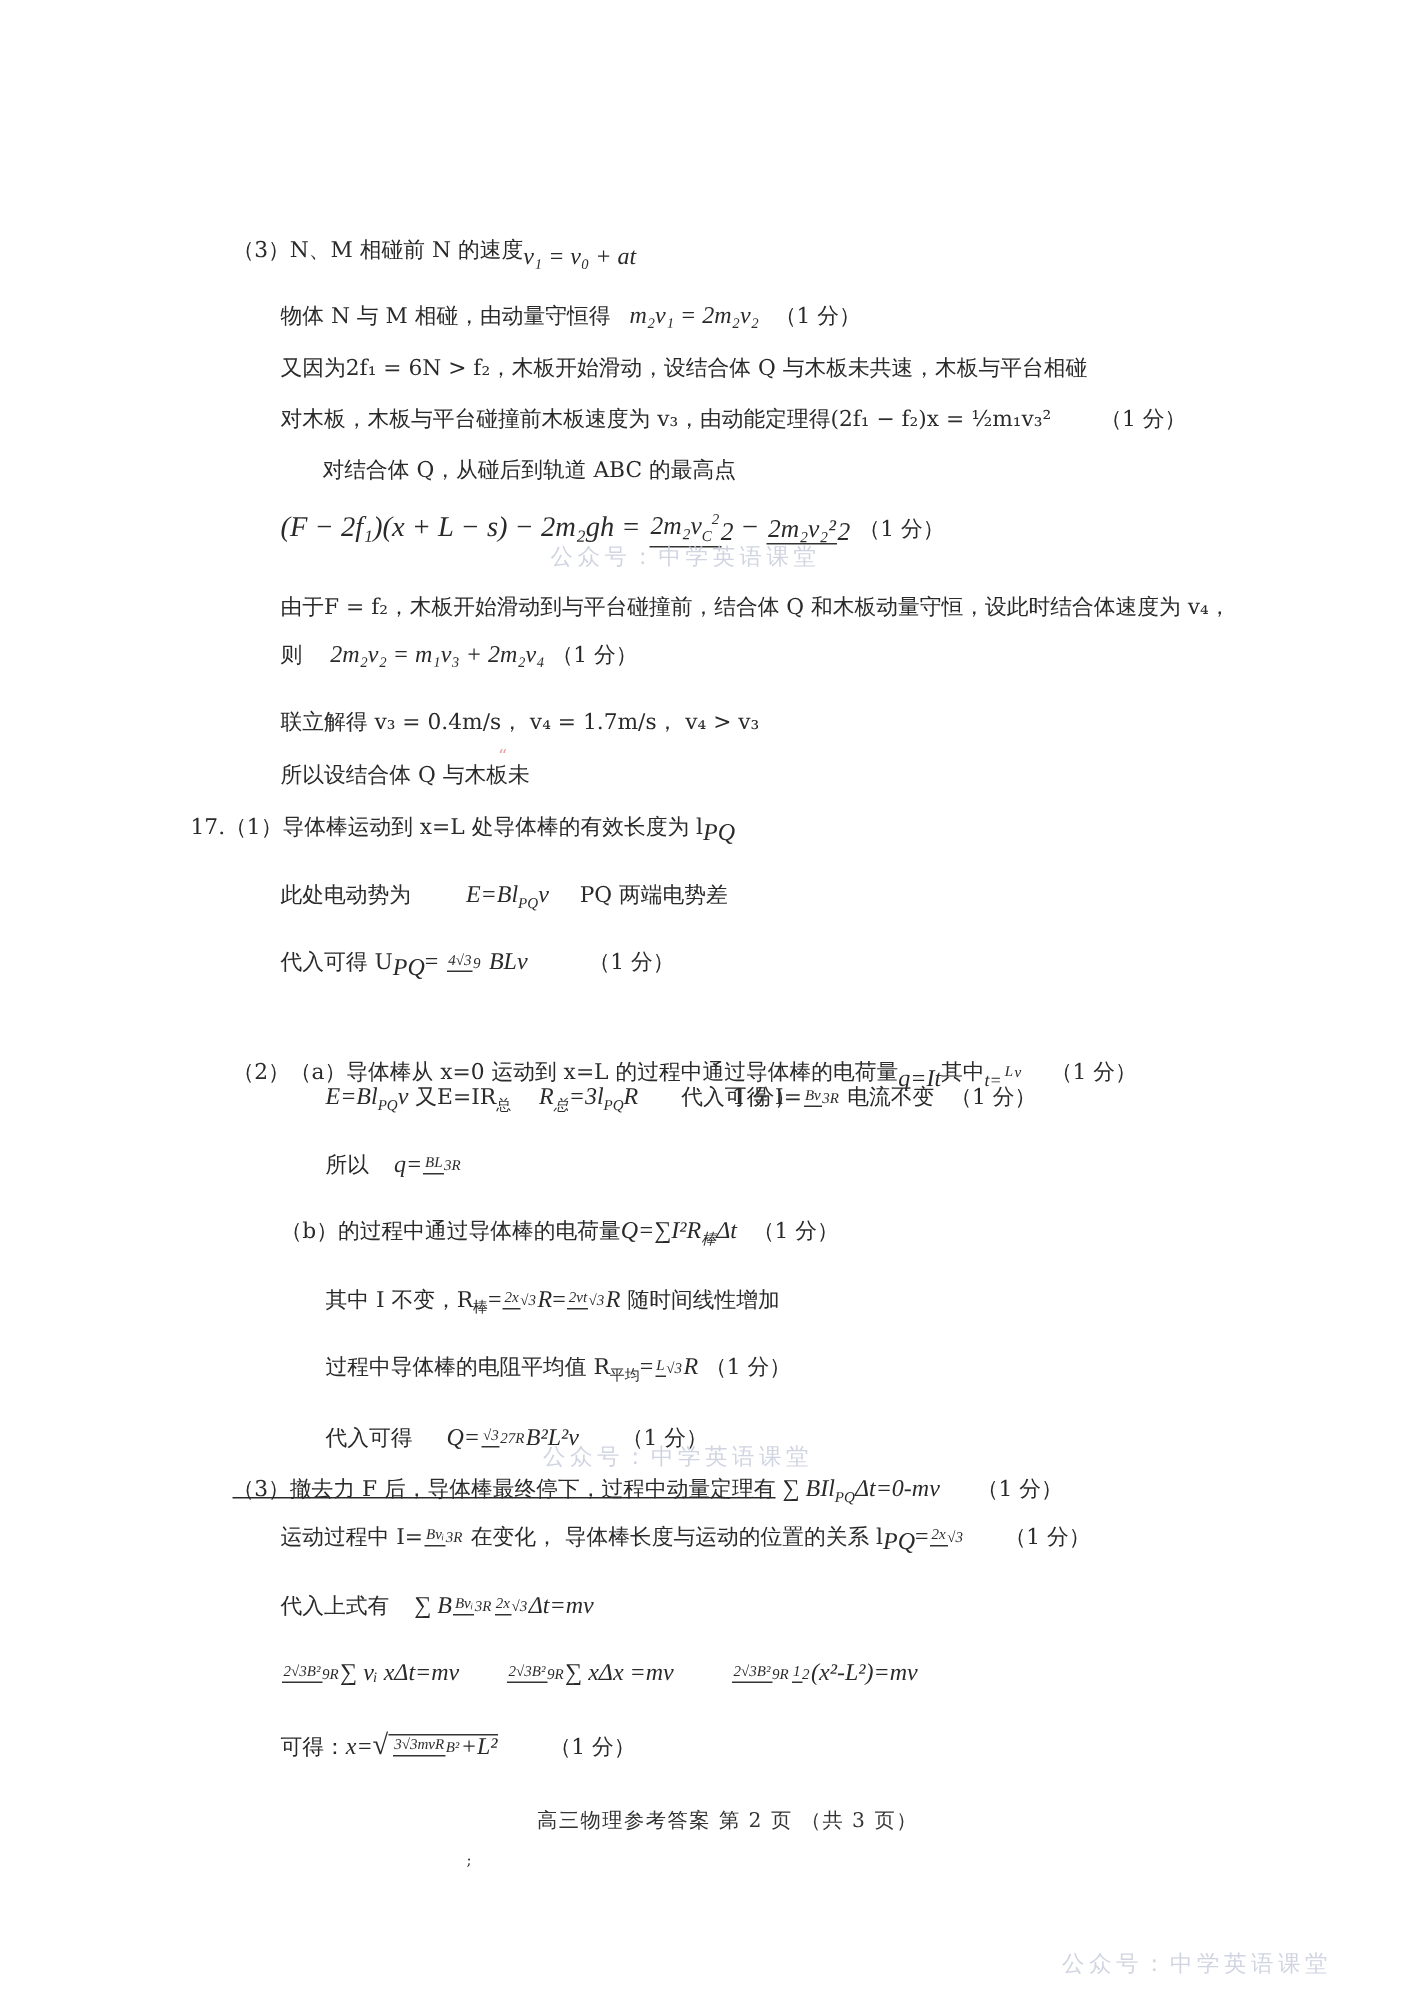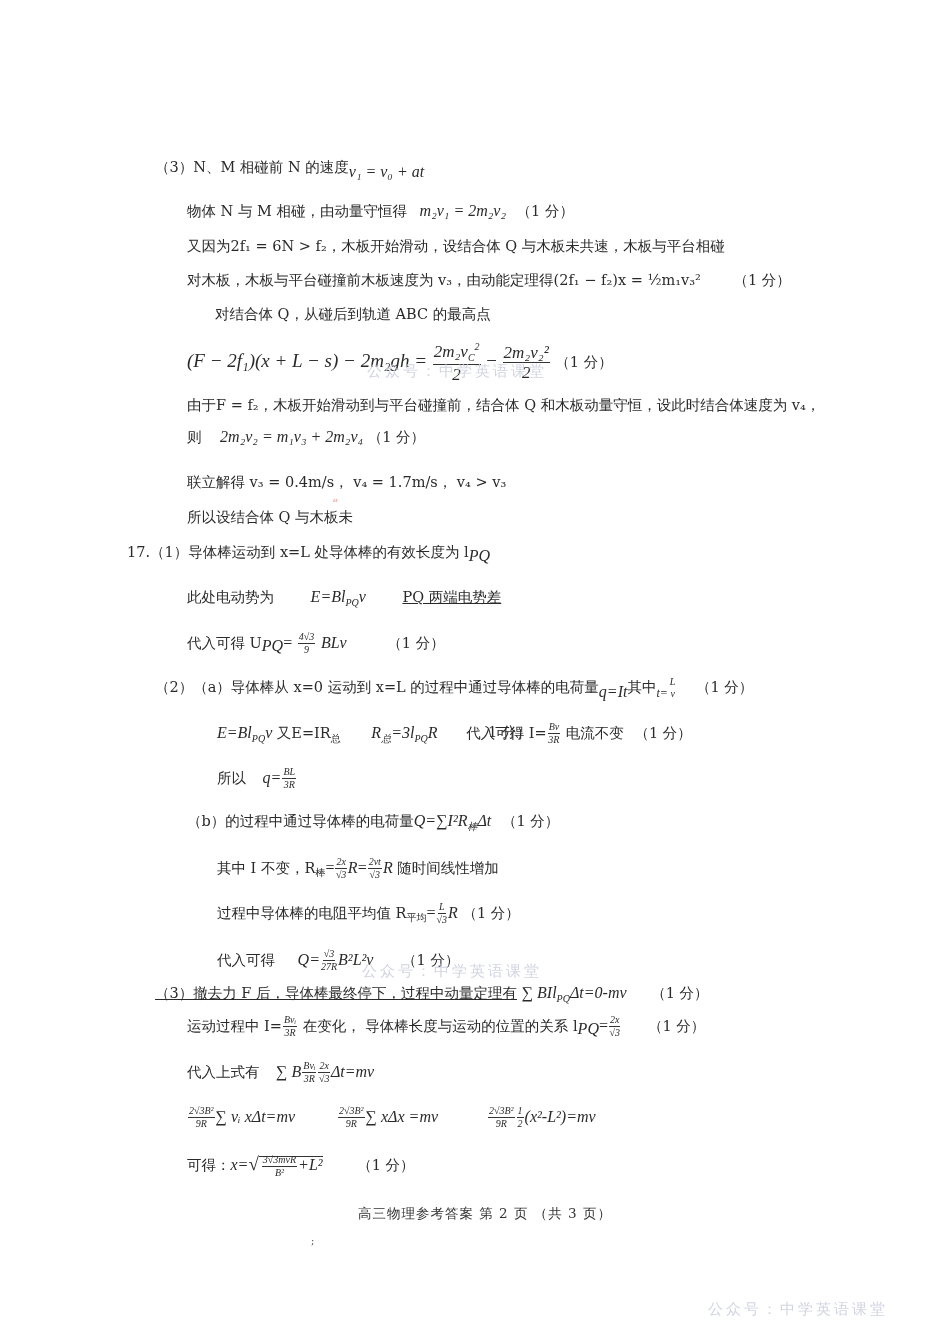--- a/index.html
+++ b/index.html
@@ -9,21 +9,21 @@
     color: #2a2a2a;
   }
   .line {
     position: absolute; white-space: nowrap;
     font-size: 14.5px; line-height: 20px;
   }
   .m { font-family: Liberation Serif, serif; font-style: italic; font-size: 16px; }
   .mu { font-family: "Liberation Serif", "DejaVu Serif", serif; font-size: 16px; }
   .big { font-size: 19px; }
   sub, sup { font-size: 10px; }
-  .frac { display: inline-flex; flex-direction: column; align-items: center; vertical-align: middle;
+  .frac { display: inline-flex; flex-direction: row; align-items: center; vertical-align: middle;
           font-family: "Liberation Serif", serif; font-style: italic; line-height: 1; margin: 0 1px; }
   .frac .n { font-size: 10px; border-bottom: 1px solid #333; padding: 0 1px 1px; }
   .frac .d { font-size: 10px; padding-top: 1px; }
   .frac.lg .n, .frac.lg .d { font-size: 17px; }
   .score { margin-left: 6px; }
   .wm {
     position: absolute; color: #c9cddc; font-family: "DejaVu Serif", serif; 
     letter-spacing: 3px; font-size: 15px; opacity: 0.85;
   }
   .footer { position: absolute; font-size: 13.5px; color: #333; letter-spacing: 1px; }
@@ -90,45 +90,45 @@
 </div>
 <div class="redmark" style="left:332px;top:497px;">“</div>
 
 <div class="line" style="left:127px;top:542px;">
   <span>17.（1）导体棒运动到 x=L 处导体棒的有效长度为 l</span><sub class="m">PQ</sub>
 </div>
 
 <div class="line" style="left:187px;top:587px;">
   <span>此处电动势为</span>
   <span class="m" style="margin-left:32px;"><span>E=Bl</span><sub>PQ</sub><span>v</span></span>
-  <span style="margin-left:32px;text-decoration:underline;">PQ 两端电势差</span>
+  <span style="margin-left:16px;">PQ 两端电势差</span>
 </div>
 
 <div class="line" style="left:187px;top:632px;">
   <span>代入可得 U</span><sub class="m">PQ</sub><span class="mu">=</span>
   <span class="frac">
       <span class="n">4√3</span>
       <span class="d">9</span>
     </span>
   <span class="m">BLv</span>
   <span style="margin-left:36px;">（1 分）</span>
 </div>
 
-<div class="line" style="left:155px;top:677px;">
+<div class="line" style="left:155px;top:705px;">
   <span>（2）（a）导体棒从 x=0 运动到 x=L 的过程中通过导体棒的电荷量</span><span class="m" style="position:relative;top:5px;">q=It</span><span>其中</span><span class="m" style="position:relative;top:5px;font-size:12px;">t=</span><span class="frac">
       <span class="n" style="border:none;">L</span>
       <span class="d">v</span>
     </span>
   <span style="margin-left:14px;">（1 分）</span>
 </div>
 
 <div class="line" style="left:217px;top:722px;">
   <span class="m"><span>E=Bl</span><sub>PQ</sub><span>v</span></span>
   <span style=""><span>又E=IR</span><sub>总</sub></span>
-  <span class="m" style="margin-left:26px;"><span>R</span><sub>总</sub><span>=3l</span><sub>PQ</sub><span>R</span></span>
+  <span class="m" style="margin-left:14px;"><span>R</span><sub>总</sub><span>=3l</span><sub>PQ</sub><span>R</span></span>
   <span style="margin-left:24px;">代入可得 I=</span><span class="frac">
       <span class="n">Bv</span>
       <span class="d">3R</span>
     </span>
   <span>电流不变</span>
   <span class="score">（1 分）</span>
 </div>
 
 <div class="line" style="left:217px;top:767px;">
   <span>所以</span>

